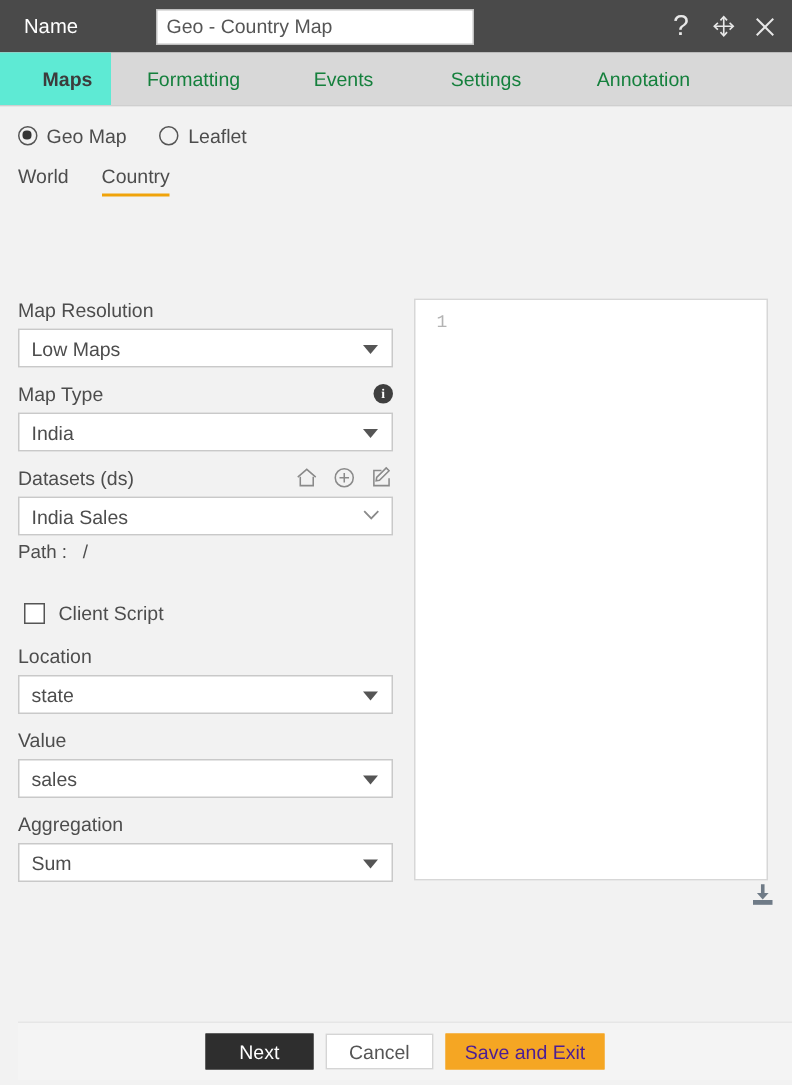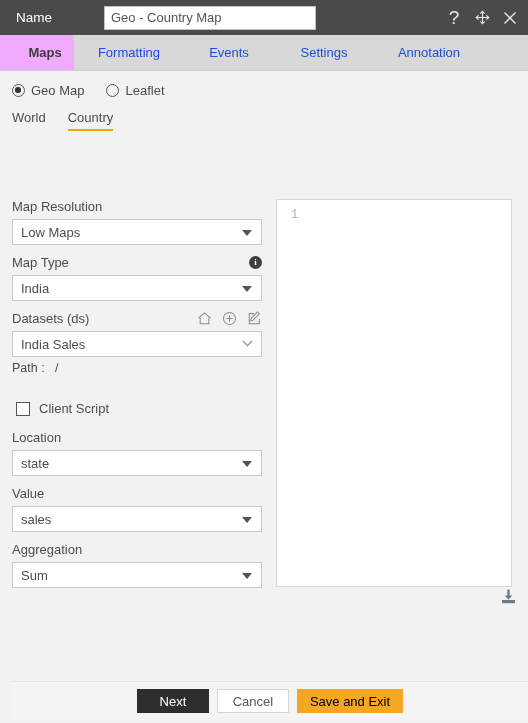--- a/index.html
+++ b/index.html
@@ -72,33 +72,33 @@
     height: 35px;
     background: #d8d8d8;
     display: flex;
     align-items: stretch;
     border-bottom: 1px solid #cfcfcf;
   }
   .tab {
     display: flex;
     align-items: center;
     justify-content: center;
-    color: #1d4ed8;
+    color: #15803d;
     font-size: 13px;
     cursor: pointer;
     padding: 0 4px;
     box-sizing: border-box;
   }
   .tab.first { width: 74px; }
   .tab.w1 { width: 110px; }
   .tab.w2 { width: 90px; }
   .tab.w3 { width: 110px; }
   .tab.w4 { width: 100px; }
   .tab.active {
-    background: #f0abfc;
+    background: #5eead4;
     color: #3c3c3c;
     font-weight: bold;
     padding-left: 20px;
   }
 
   
   .content {
     position: relative;
     height: 649px;
     background: #f2f2f2;
@@ -311,21 +311,21 @@
     color: #ffffff;
     border: 1px solid #2e2e2e;
   }
   .btn-cancel {
     background: #ffffff;
     color: #555555;
     border: 1px solid #d5d5d5;
   }
   .btn-save {
     background: #f5a623;
-    color: #000000;
+    color: #4c1d95;
     border: 1px solid #f5a623;
   }
 </style>
 </head>
 <body>
 
 <div class="titlebar">
   <div class="titlebar-label">Name</div>
   <input class="name-input" type="text" value="Geo - Country Map" style="">
   <div class="titlebar-spacer"></div>

